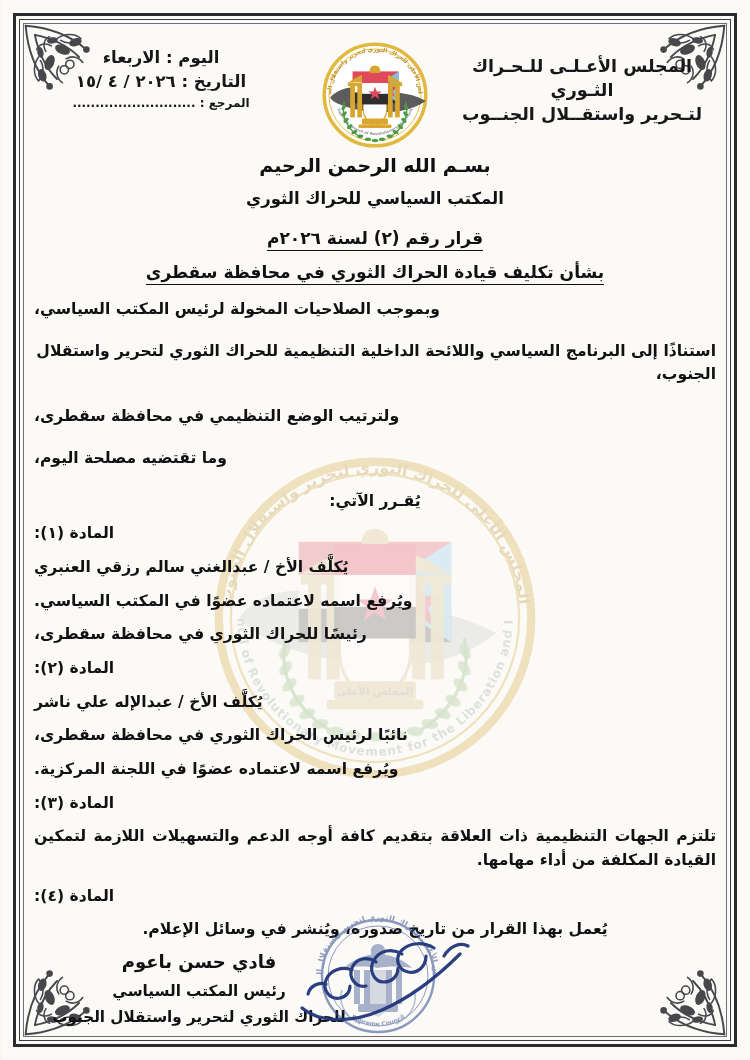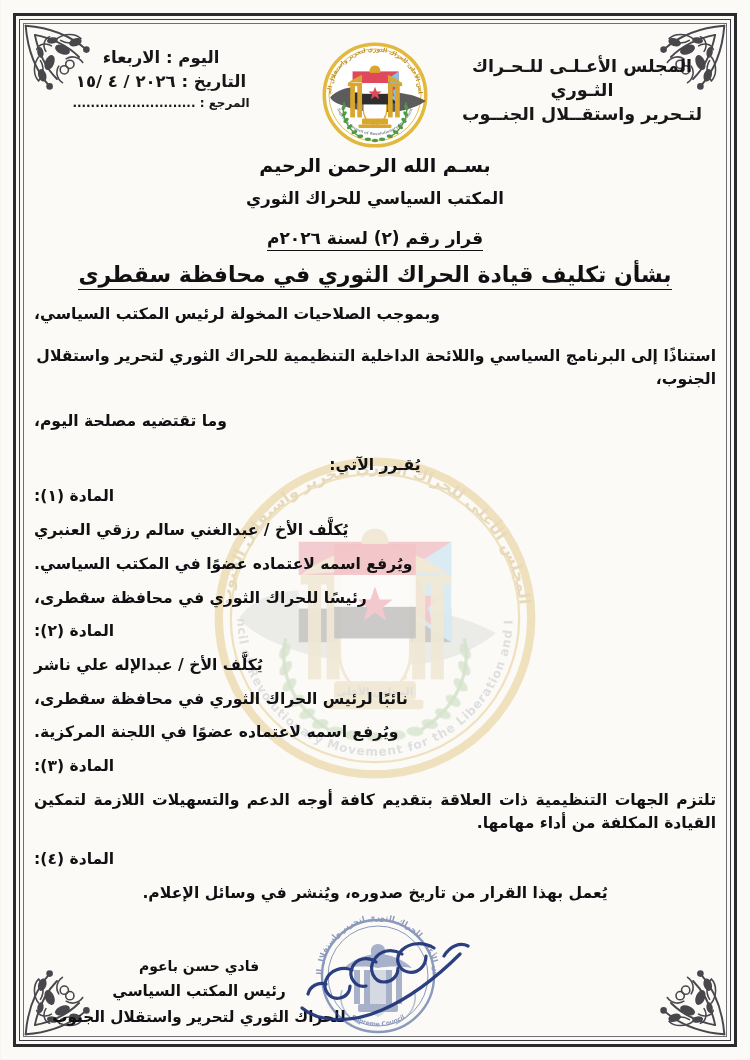--- a/index.html
+++ b/index.html
@@ -118,21 +118,21 @@
     font-size:16.5px;font-weight:bold;margin-bottom:20px;
   }
   .decree-no{
     font-size:17px;font-weight:bold;margin-bottom:14px;
   }
   .decree-no span,.subject span{
     border-bottom:1.6px solid #111114;
     padding-bottom:2px;
   }
   .subject{
-    font-size:22px;font-weight:bold;margin-bottom:16px;
+    font-size:17px;font-weight:bold;margin-bottom:16px;
   }
 
   
   .body{
     color:#111114;
     font-size:15.6px;
     font-weight:bold;
     line-height:1.52;
   }
   .p{margin:0 0 12px 0;}
@@ -155,21 +155,21 @@
     position:absolute;
     left:0;bottom:4px;
     width:330px;
     text-align:center;
     color:#111114;
     font-weight:bold;
     line-height:1.72;
     font-size:15.2px;
     z-index:3;
   }
-  .signature .name{font-size:14px;}
+  .signature .name{font-size:18px;}
 
   .stamp{
     position:absolute;
     left:250px;bottom:-4px;
     width:215px;height:140px;
     z-index:4;
     pointer-events:none;
   }
   .stamp svg{width:100%;height:100%;display:block;}
 </style>
@@ -506,20 +506,21 @@
         <span>قرار رقم (٢) لسنة ٢٠٢٦م</span>
       </div>
       <div class="subject">
         <span>بشأن تكليف قيادة الحراك الثوري في محافظة سقطرى</span>
       </div>
     </div>
 
     <div class="body">
       <p class="p p2">وبموجب الصلاحيات المخولة لرئيس المكتب السياسي،</p>
       <p class="p p1">استناذًا إلى البرنامج السياسي واللائحة الداخلية التنظيمية للحراك الثوري لتحرير واستقلال الجنوب،</p>
+      <p class="p p3">ولترتيب الوضع التنظيمي في محافظة سقطرى،</p>
       <p class="p p4">وما تقتضيه مصلحة اليوم،</p>
 
       <p class="p decide">يُقـرر الآتي:</p>
 
       <p class="art-head">المادة (١):</p>
       <p class="art-line">يُكلَّف الأخ / عبدالغني سالم رزقي العنبري</p>
       <p class="art-line">ويُرفع اسمه لاعتماده عضوًا في المكتب السياسي.</p>
       <p class="art-line">رئيسًا للحراك الثوري في محافظة سقطرى،</p>
 
       <p class="art-head">المادة (٢):</p>

